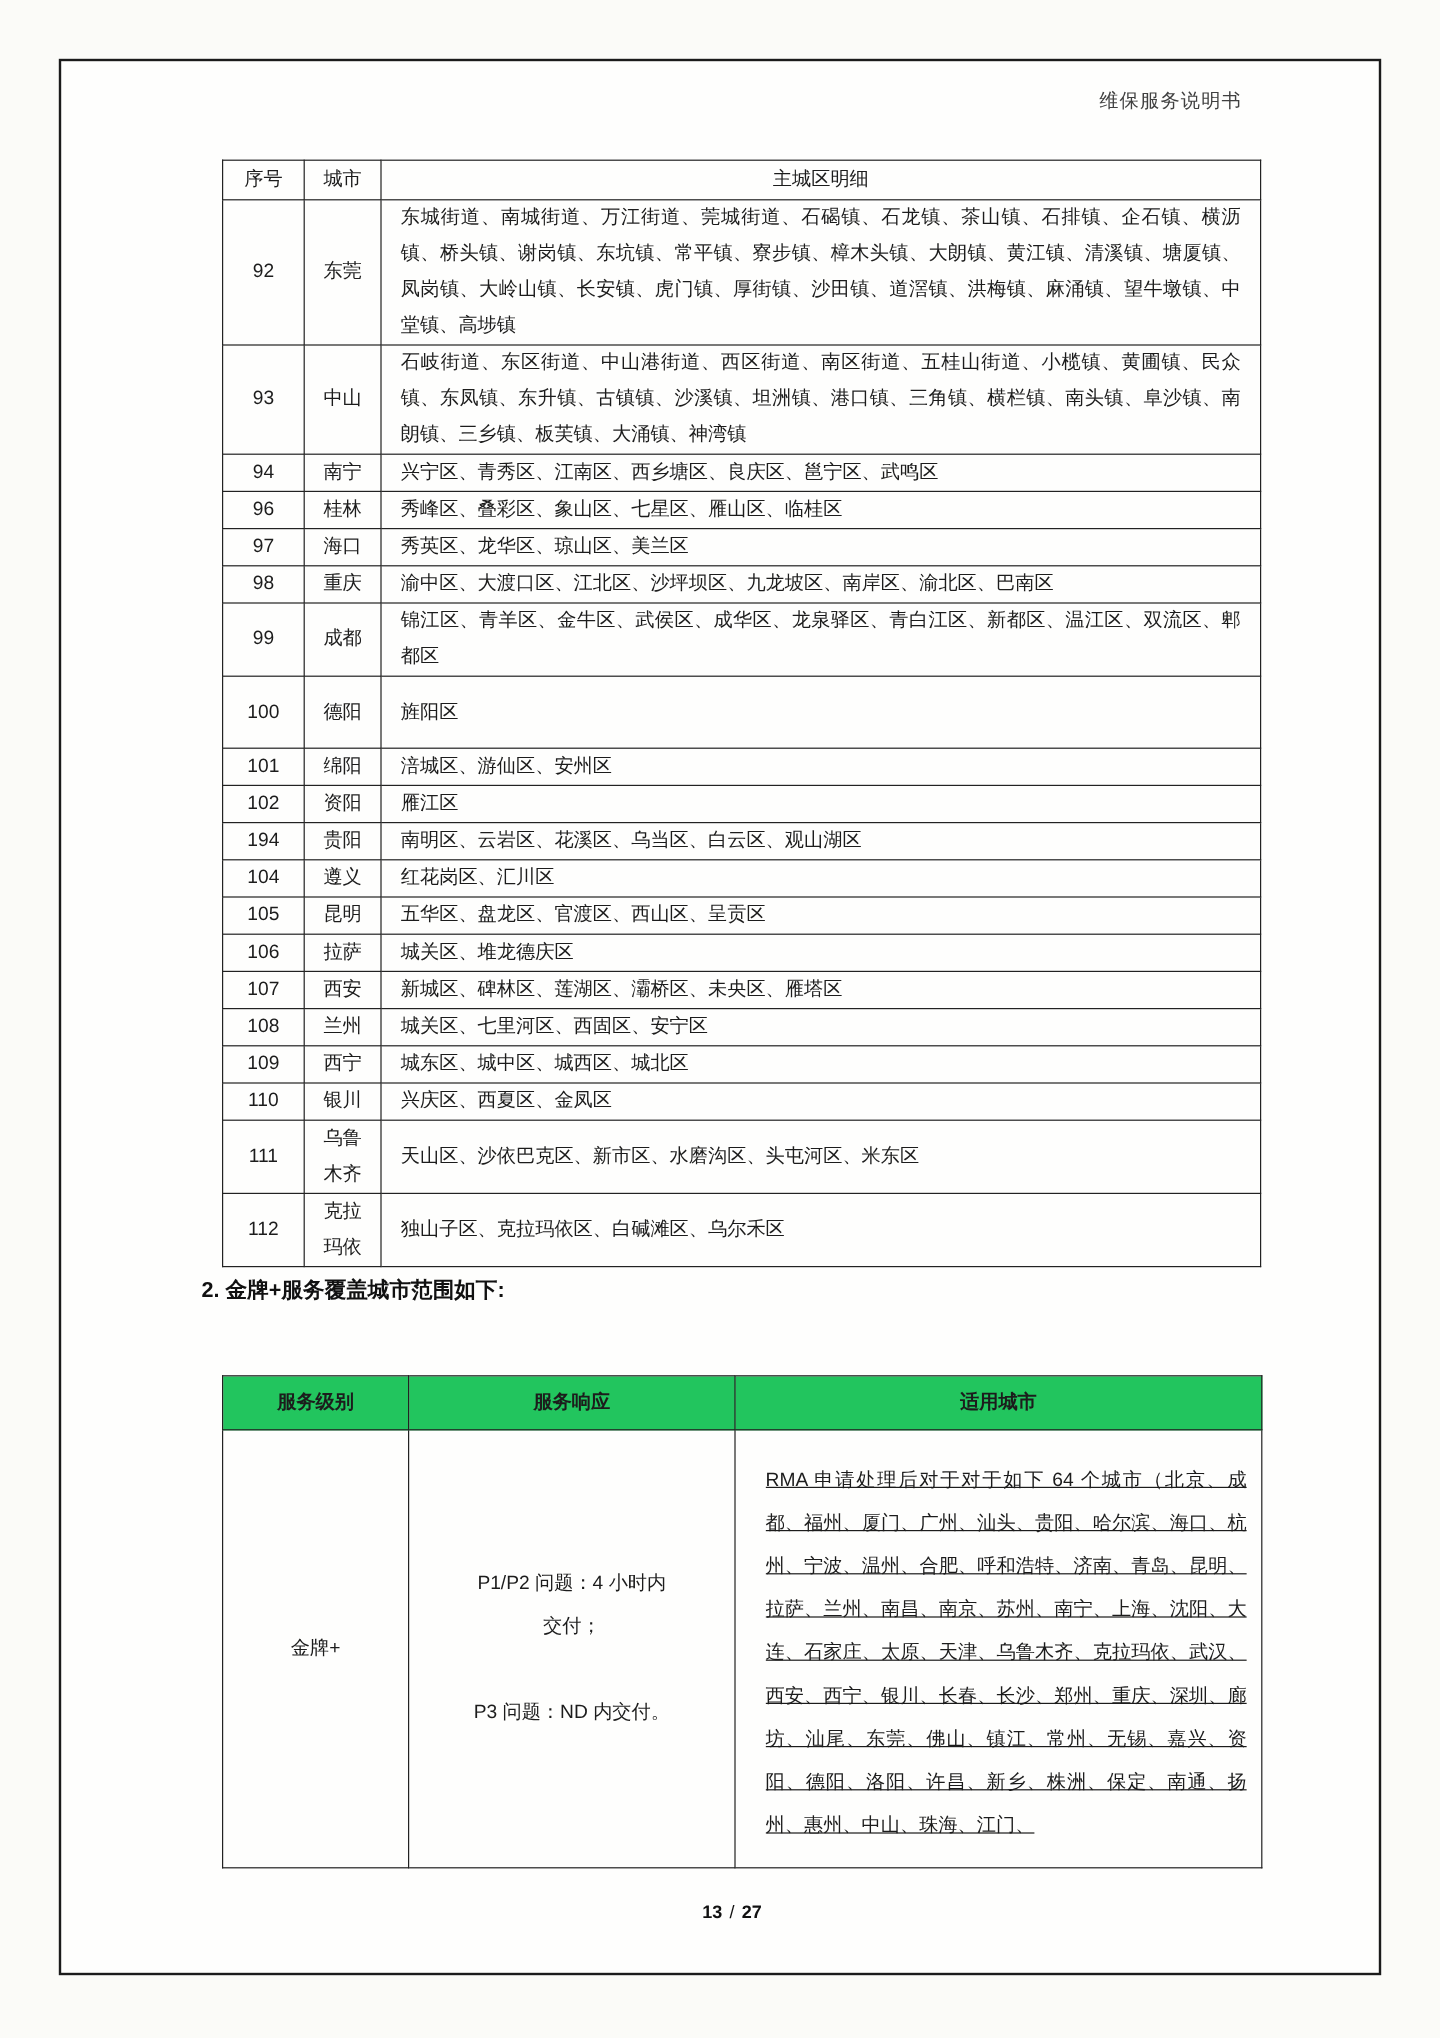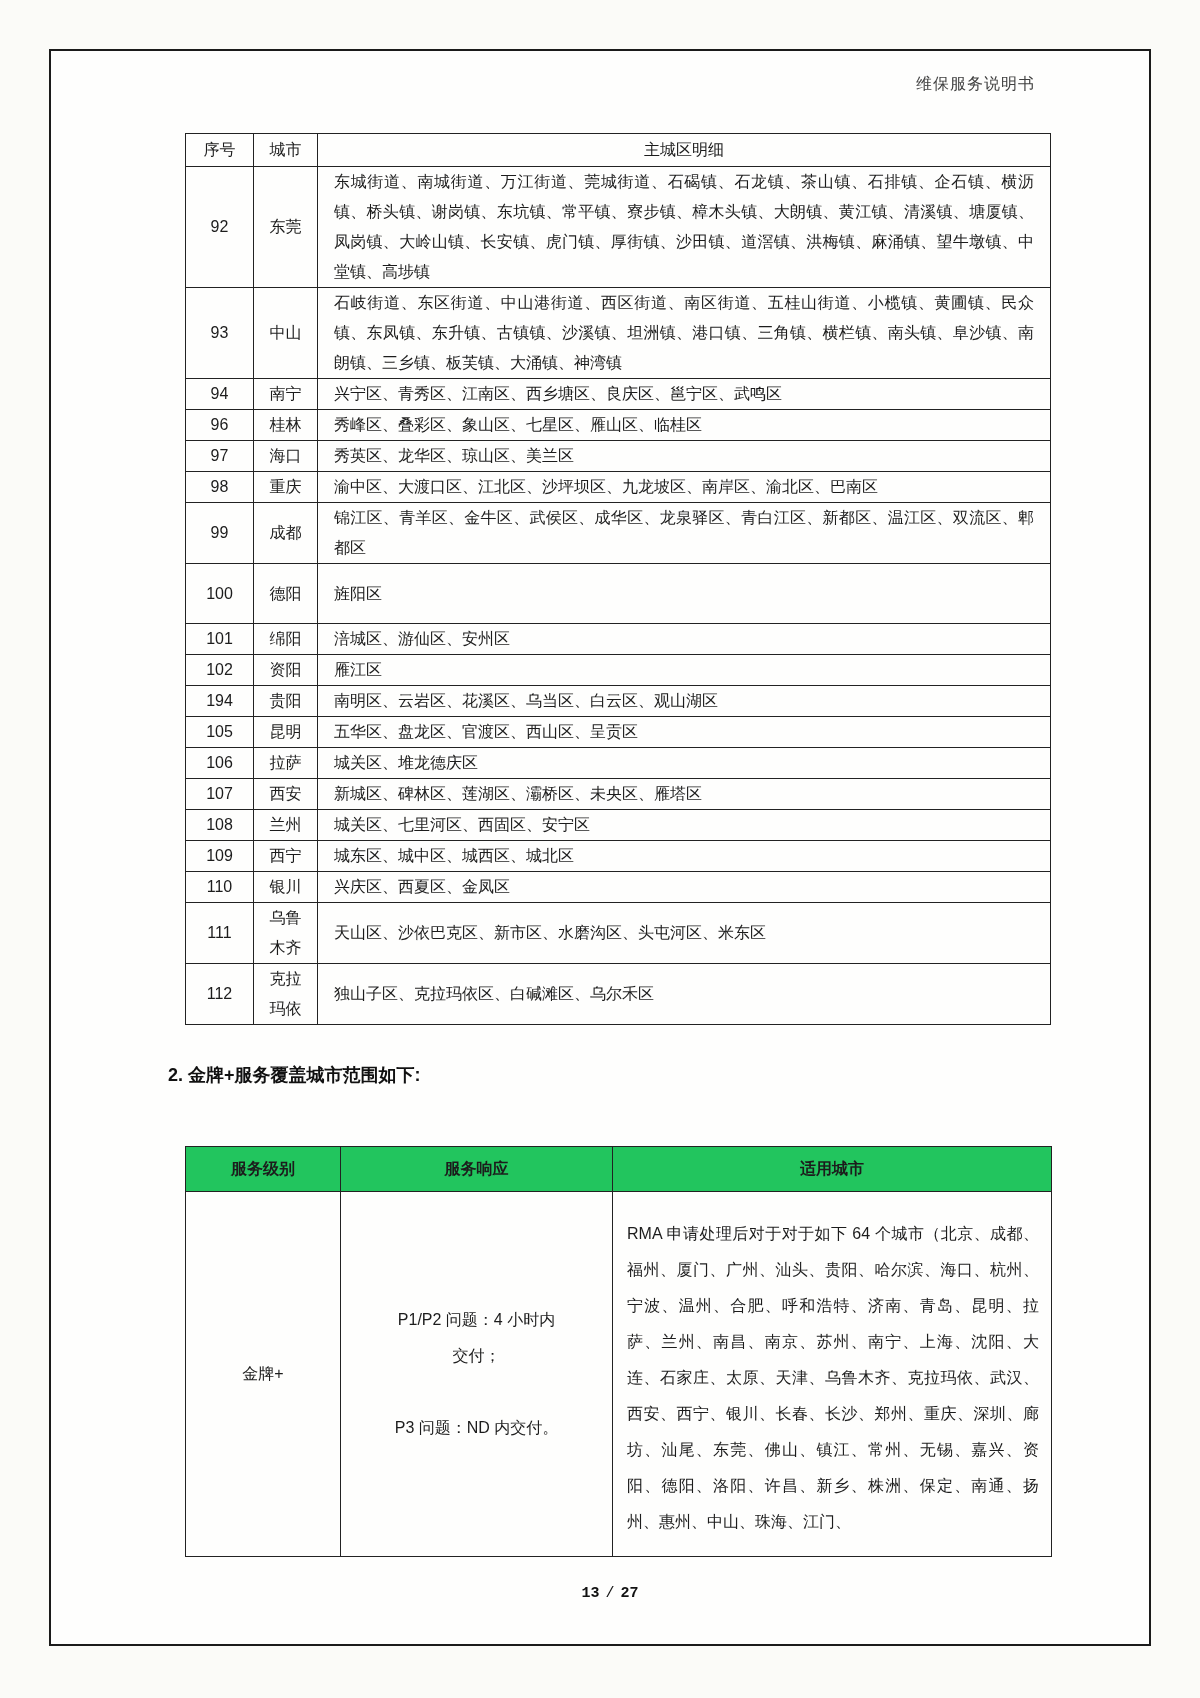--- a/index.html
+++ b/index.html
@@ -55,26 +55,26 @@
   .service-table thead tr{height:45px;}
   .service-table th{background:#22c55e;font-weight:bold;text-align:center;}
   .col-level{width:155px;}
   .col-response{width:272px;}
   .col-cities{width:439px;}
   .service-table tbody tr{height:365px;}
   .level-cell{text-align:center;}
   .response-cell{text-align:center;padding:0 52px;}
   .response-cell p{margin:0;}
   .response-cell p + p{margin-top:36px;}
-  .cities-cell{vertical-align:top;padding:8px 12px 0 14px;}
+  .cities-cell{vertical-align:top;padding:8px 12px 0 25px;text-decoration:underline;}
   .cities-text{max-height:352px;overflow:hidden;text-align:justify;}
   
   .page-footer{
     position:absolute;left:185px;top:1585px;width:850px;text-align:center;
-    font-family:Liberation Mono, monospace;
+    font-family:Liberation Sans, sans-serif;
     font-size:15px;font-weight:bold;color:#111;
   }
   .page-footer .sep{font-weight:normal;padding:0 6px;}
 </style>
 </head>
 <body>
 
 <div class="page-frame"></div>
 
 <div class="header-title">维保服务说明书</div>
@@ -140,20 +140,25 @@
       </tr>
       <tr>
         <td class="seq-cell">102</td>
         <td class="city-cell">资阳</td>
         <td class="districts-cell">雁江区</td>
       </tr>
       <tr>
         <td class="seq-cell">194</td>
         <td class="city-cell">贵阳</td>
         <td class="districts-cell">南明区、云岩区、花溪区、乌当区、白云区、观山湖区</td>
+      </tr>
+      <tr>
+        <td class="seq-cell">104</td>
+        <td class="city-cell">遵义</td>
+        <td class="districts-cell">红花岗区、汇川区</td>
       </tr>
       <tr>
         <td class="seq-cell">105</td>
         <td class="city-cell">昆明</td>
         <td class="districts-cell">五华区、盘龙区、官渡区、西山区、呈贡区</td>
       </tr>
       <tr>
         <td class="seq-cell">106</td>
         <td class="city-cell">拉萨</td>
         <td class="districts-cell">城关区、堆龙德庆区</td>

